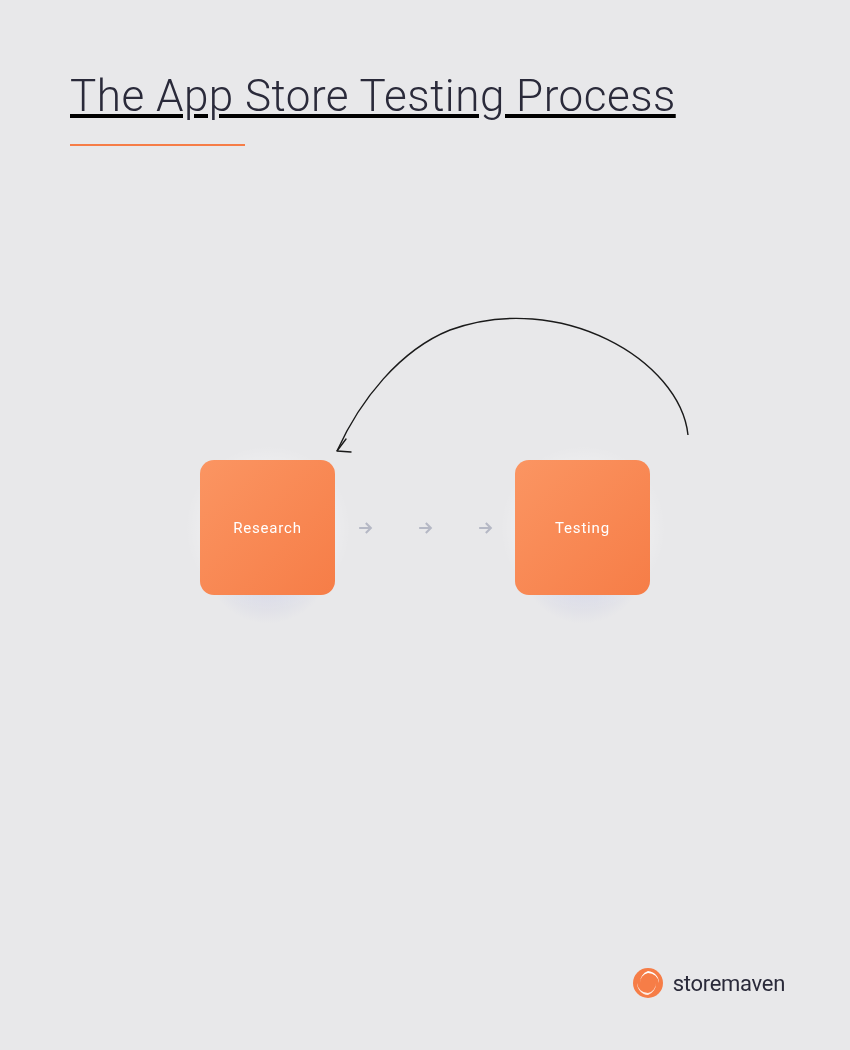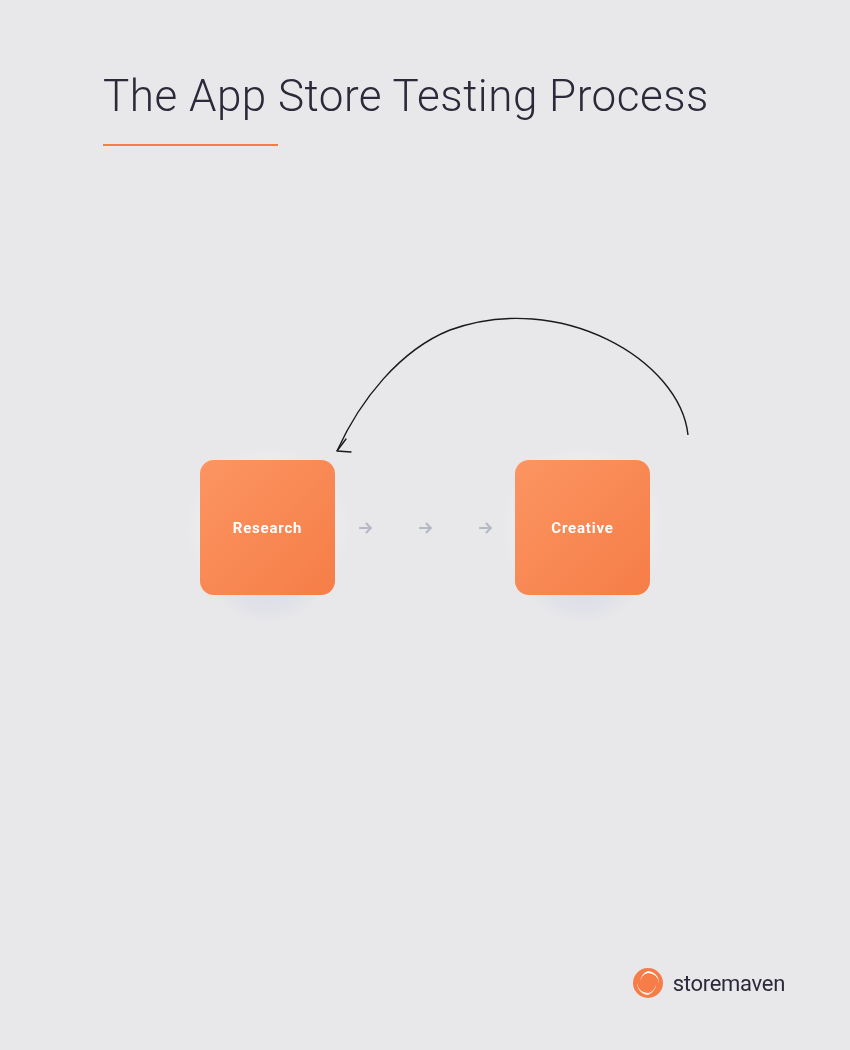--- a/index.html
+++ b/index.html
@@ -9,21 +9,22 @@
     }
     body {
       width: 850px;
       height: 1050px;
       background: #E8E8EA;
       font-family: -apple-system, BlinkMacSystemFont, 'Segoe UI', Roboto, sans-serif;
       position: relative;
       overflow: hidden;
     }
     .header {
-      padding: 70px 0 0 103px;
+      padding: 70px 0 0 70px;
+      text-decoration: underline;
     }
     .title {
       font-size: 44px;
       font-weight: 300;
       color: #2a2a3a;
       letter-spacing: 0.5px;
     }
     .underline {
       width: 175px;
       height: 1.5px;
@@ -69,21 +70,21 @@
       background: linear-gradient(135deg, #fb9562 0%, #f67d47 100%);
       border-radius: 14px;
       display: flex;
       align-items: center;
       justify-content: center;
       z-index: 2;
     }
     .step-label {
       color: #ffffff;
       font-size: 15px;
-      font-weight: 700;
+      font-weight: 400;
       letter-spacing: 0.8px;
     }
     .arrow {
       display: flex;
       align-items: center;
       justify-content: center;
       width: 60px;
       color: #b5b8c5;
     }
     .arrow svg {
@@ -158,21 +159,21 @@
   <div class="arrow">
     <svg viewBox="0 0 24 24" fill="none" stroke="currentColor" stroke-width="2.5">
       <path d="M5 12h14M13 6l6 6-6 6"></path>
     </svg>
   </div>
 
   <div class="step-wrapper">
     <div class="step-glow"></div>
     <div class="step-shadow"></div>
     <div class="step-box">
-      <span class="step-label">Creative</span>
+      <span class="step-label">Testing</span>
     </div>
   </div>
 
 </div>
 
 <div class="logo-container">
   <div class="logo-icon">
     <svg viewBox="0 0 34 34">
       <circle cx="17" cy="17" r="15" fill="#f67d47"></circle>
       <path d="M 17 5 A 12 12 0 0 1 28 17 A 11 11 0 0 0 17 7 A 10 10 0 0 0 9 17 A 12 12 0 0 1 17 5 Z" fill="#ffffff"></path>

